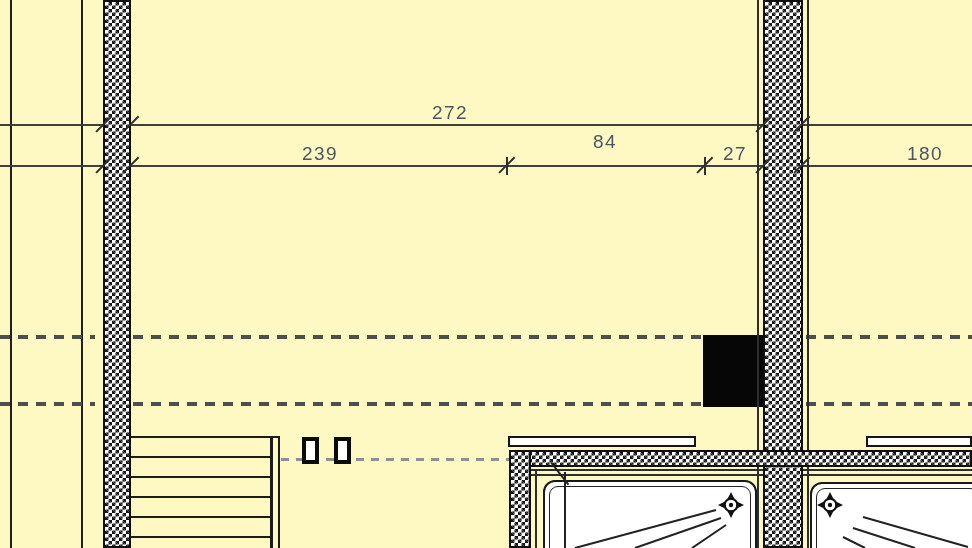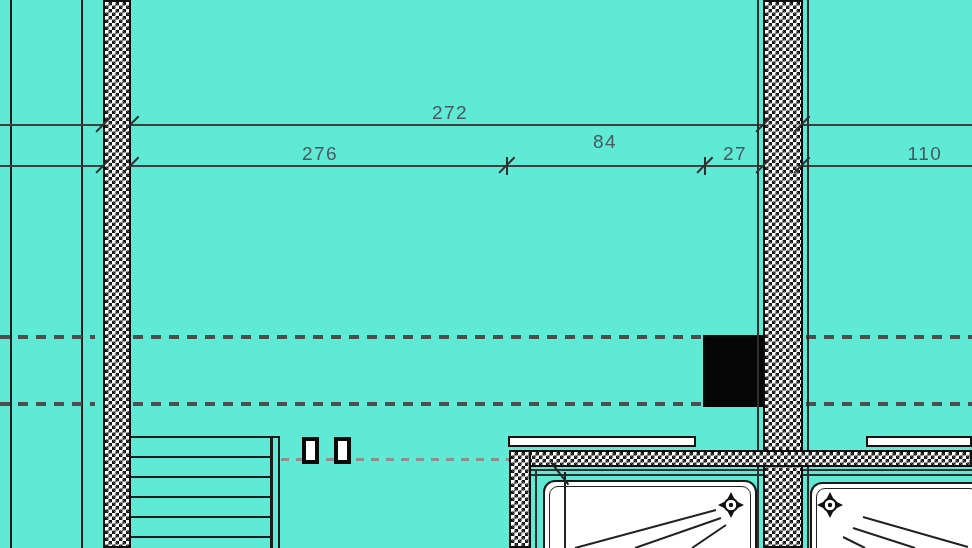--- a/index.html
+++ b/index.html
@@ -1,17 +1,17 @@
 <!DOCTYPE html>
 <html><head>
 <meta charset="utf-8">
 <style>
   html,body{margin:0;padding:0;background:#fff;}
   #canvas{
-    position:relative;width:972px;height:548px;background:#5eead4;
+    position:relative;width:972px;height:548px;background:#fef9c3;
     overflow:hidden;font-family:"Liberation Sans", sans-serif;
   }
   .abs{position:absolute;}
   
   .vline{position:absolute;top:0;width:2px;height:548px;background:#1f1f1f;}
   .thinline{position:absolute;background:#2e2e2e;}
   
   .hatch{
     position:absolute;box-sizing:border-box;border:2.5px solid #0f0f0f;
     background-color:#fff;
@@ -85,24 +85,24 @@
   <div class="tick" style="left:93px;top:164px;"></div>
   <div class="tick" style="left:120px;top:164px;"></div>
   <div class="tickext" style="left:506px;top:157px;"></div>
   <div class="tick" style="left:496px;top:164px;"></div>
   <div class="tickext" style="left:704px;top:157px;"></div>
   <div class="tick" style="left:694px;top:164px;"></div>
   <div class="tick" style="left:753px;top:164px;"></div>
   <div class="tick" style="left:791px;top:164px;"></div>
 
   <div class="dimlabel" style="left:450px;top:103px;">272</div>
-  <div class="dimlabel" style="left:320px;top:144px;">276</div>
+  <div class="dimlabel" style="left:320px;top:144px;">239</div>
   <div class="dimlabel" style="left:605px;top:132px;">84</div>
   <div class="dimlabel" style="left:735px;top:144px;">27</div>
-  <div class="dimlabel" style="left:925px;top:144px;">110</div>
+  <div class="dimlabel" style="left:925px;top:144px;">180</div>
 
   <div>
     <div class="tread" style="left:131px;top:436px;width:149px;"></div>
     <div class="tread" style="left:131px;top:456px;width:139px;"></div>
     <div class="tread" style="left:131px;top:476px;width:139px;"></div>
     <div class="tread" style="left:131px;top:496px;width:139px;"></div>
     <div class="tread" style="left:131px;top:516px;width:139px;"></div>
     <div class="tread" style="left:131px;top:536px;width:139px;"></div>
     <div class="stringer" style="left:270px;top:436px;height:112px;"></div>
     <div class="stringer" style="left:277.5px;top:436px;height:112px;"></div>

